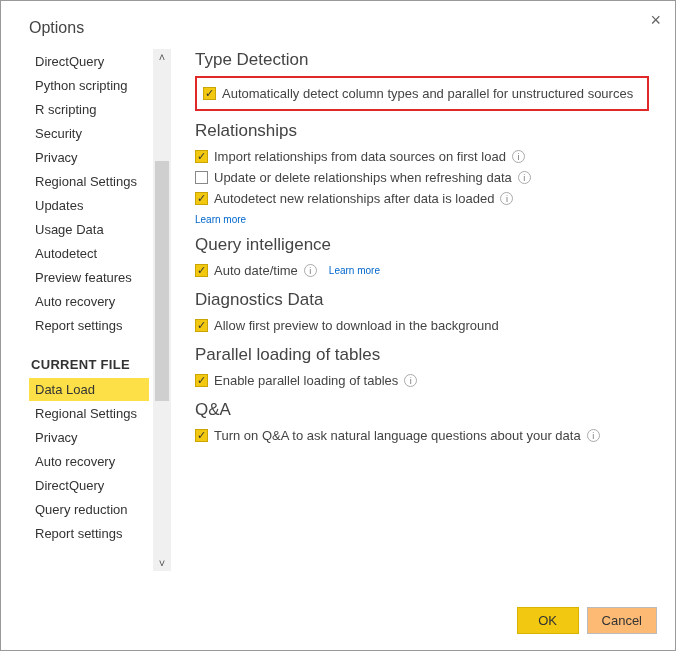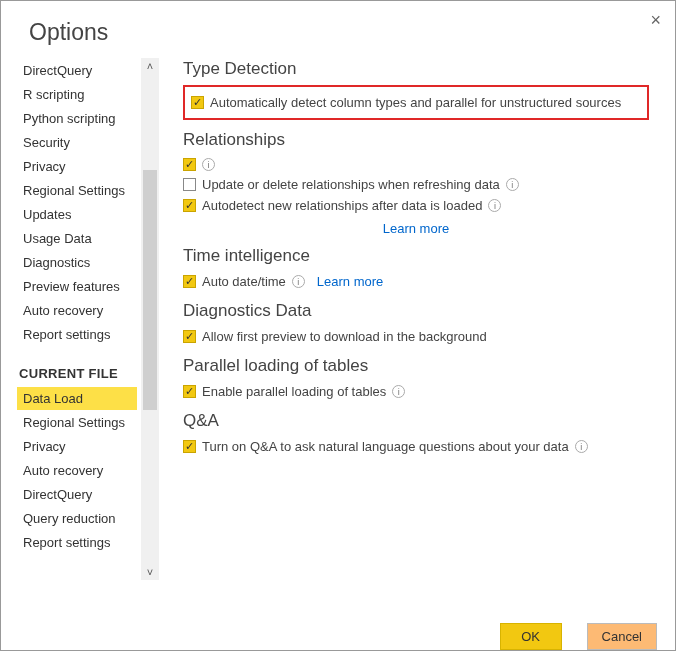--- a/index.html
+++ b/index.html
@@ -20,28 +20,28 @@
   .close-x {
     position: absolute;
     top: 10px;
     right: 14px;
     font-size: 18px;
     color: #666;
     cursor: pointer;
     line-height: 1;
   }
   .title {
-    font-size: 23px;
+    font-size: 16px;
     font-weight: 300;
     color: #444;
     padding: 18px 0 12px 28px;
   }
   .body {
     display: flex;
-    padding: 0 18px 0 16px;
+    padding: 0 18px 0 28px;
     height: 522px;
   }
   .sidebar-wrap {
     display: flex;
     height: 100%;
   }
   .sidebar {
     width: 120px;
     overflow: hidden;
     font-size: 13px;
@@ -123,28 +123,28 @@
   .info-icon {
     width: 13px; height: 13px;
     border: 1px solid #aaa;
     border-radius: 50%;
     display: inline-flex;
     align-items: center; justify-content: center;
     font-size: 9px;
     color: #777;
     flex-shrink: 0;
   }
-  .link { color: #0066cc; cursor: pointer; font-size: 13px; text-align: center; }
+  .link { color: #0066cc; cursor: pointer; font-size: 10px; }
   .section { margin-bottom: 10px; }
   .footer {
     position: absolute;
-    bottom: 0;
+    bottom: 16px;
     right: 18px;
     display: flex;
-    gap: 25px;
+    gap: 8px;
   }
   .btn {
     min-width: 62px;
     padding: 5px 14px;
     border: 1px solid #bbb;
     background: #fdba74;
     font-size: 13px;
     cursor: pointer;
     text-align: center;
   }
@@ -154,28 +154,28 @@
 <body>
 
 <div class="frame">
   <div class="close-x">×</div>
   <div class="title">Options</div>
 
   <div class="body">
     <div class="sidebar-wrap">
       <div class="sidebar" id="sidebar">
           <div class="side-item">DirectQuery</div>
+          <div class="side-item">Python scripting</div>
           <div class="side-item">R scripting</div>
-          <div class="side-item">Python scripting</div>
           <div class="side-item">Security</div>
           <div class="side-item">Privacy</div>
           <div class="side-item">Regional Settings</div>
           <div class="side-item">Updates</div>
           <div class="side-item">Usage Data</div>
-          <div class="side-item">Diagnostics</div>
+          <div class="side-item">Autodetect</div>
           <div class="side-item">Preview features</div>
           <div class="side-item">Auto recovery</div>
           <div class="side-item">Report settings</div>
           <div class="side-header">CURRENT FILE</div>
           <div class="side-item selected">Data Load</div>
           <div class="side-item">Regional Settings</div>
           <div class="side-item">Privacy</div>
           <div class="side-item">Auto recovery</div>
           <div class="side-item">DirectQuery</div>
           <div class="side-item">Query reduction</div>
@@ -199,37 +199,38 @@
             <span class="chk checked">✓</span>
             <span>Automatically detect column types and parallel for unstructured sources</span>
           </div>
         </div>
       </div>
 
       <div class="section">
         <div class="section-title">Relationships</div>
         <div class="chk-row">
           <span class="chk checked">✓</span>
+          <span>Import relationships from data sources on first load</span>
           <span class="info-icon">i</span>
         </div>
         <div class="chk-row">
           <span class="chk"></span>
           <span>Update or delete relationships when refreshing data</span>
           <span class="info-icon">i</span>
         </div>
         <div class="chk-row">
           <span class="chk checked">✓</span>
           <span>Autodetect new relationships after data is loaded</span>
           <span class="info-icon">i</span>
         </div>
         <div class="link" style="margin-top:6px">Learn more</div>
       </div>
 
       <div class="section">
-        <div class="section-title">Time intelligence</div>
+        <div class="section-title">Query intelligence</div>
         <div class="chk-row">
           <span class="chk checked">✓</span>
           <span>Auto date/time</span>
           <span class="info-icon">i</span>
           <span class="link" style="margin-left:6px">Learn more</span>
         </div>
       </div>
 
       <div class="section">
         <div class="section-title">Diagnostics Data</div>

